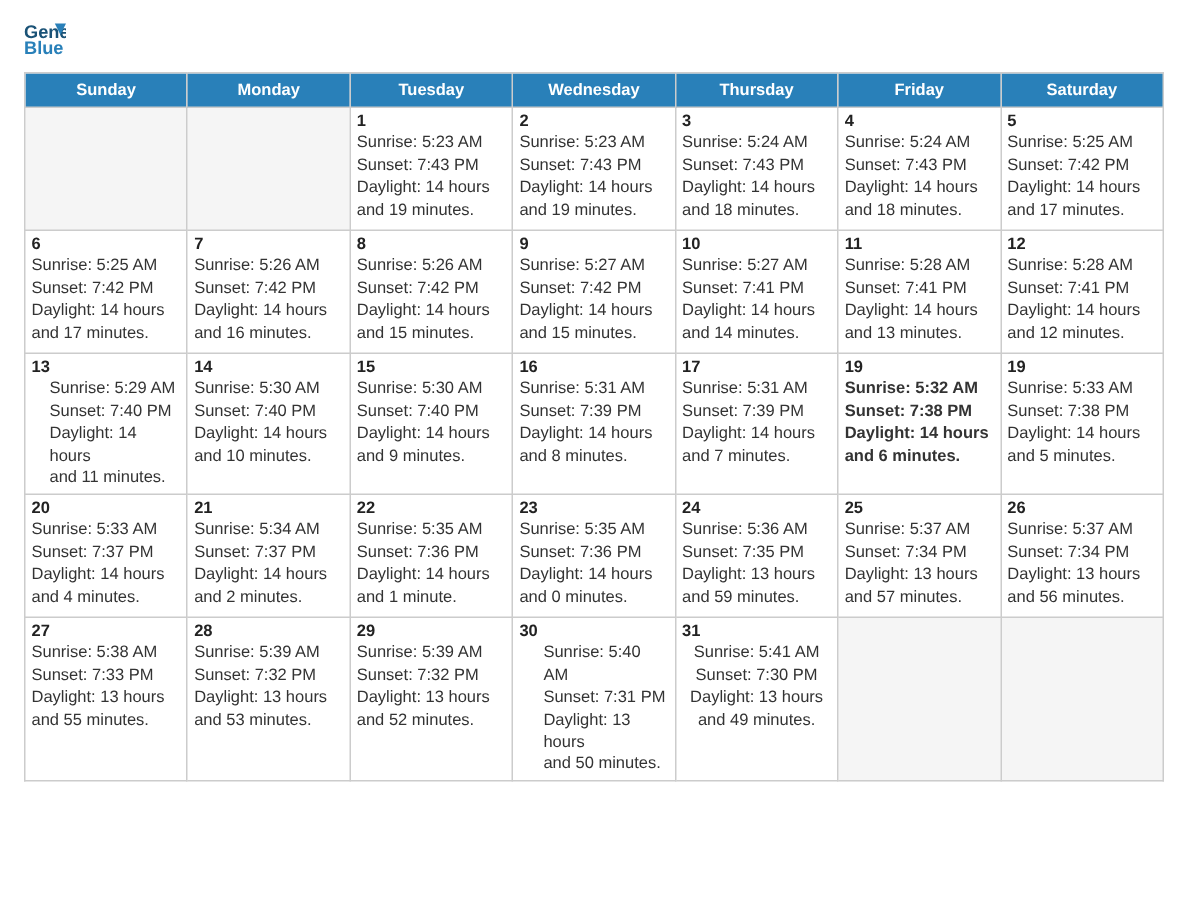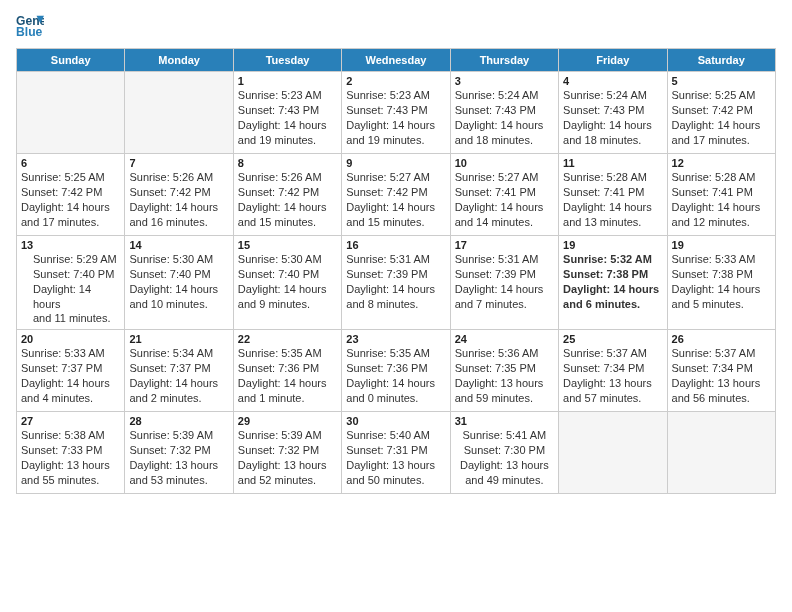--- a/index.html
+++ b/index.html
@@ -321,21 +321,21 @@
           </td>
           <td>
             <span class="day-num">29</span>
             <div class="cell-text" style="white-space: pre-wrap;">Sunrise: 5:39 AM
 Sunset: 7:32 PM
 Daylight: 13 hours
 and 52 minutes.</div>
           </td>
           <td>
             <span class="day-num">30</span>
-            <div class="cell-text" style="white-space: pre-wrap;">Sunrise: 5:40 AM
+            <div class="cell-text" style="white-space: pre-wrap; margin-left: 16px;">Sunrise: 5:40 AM
 Sunset: 7:31 PM
 Daylight: 13 hours
 and 50 minutes.</div>
           </td>
           <td>
             <span class="day-num">31</span>
             <div class="cell-text" style="white-space: pre-wrap; text-align: center;">Sunrise: 5:41 AM
 Sunset: 7:30 PM
 Daylight: 13 hours
 and 49 minutes.</div>

